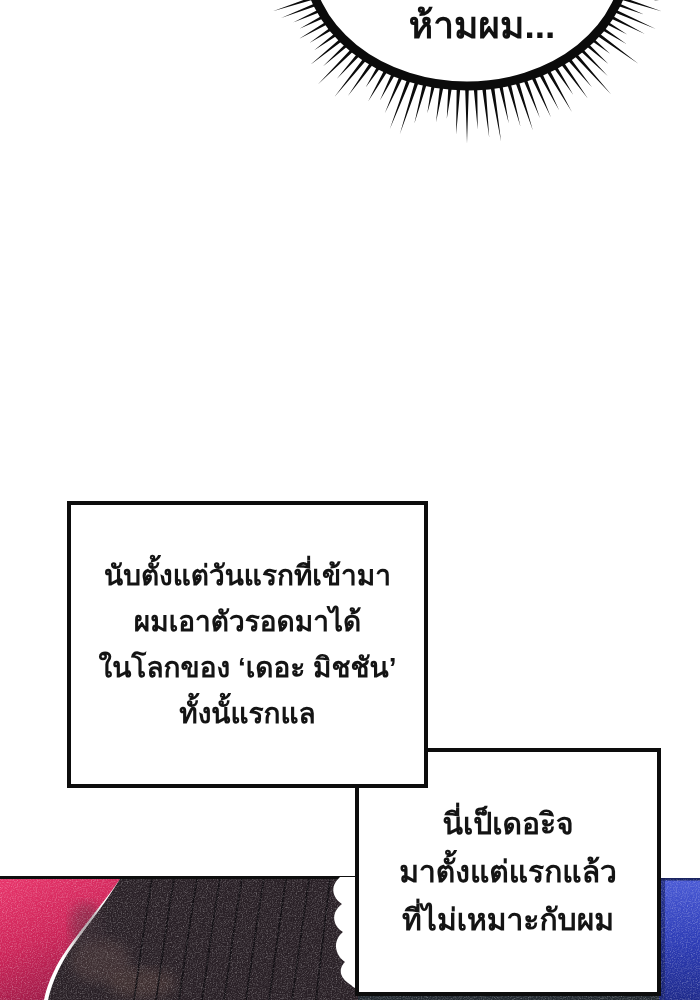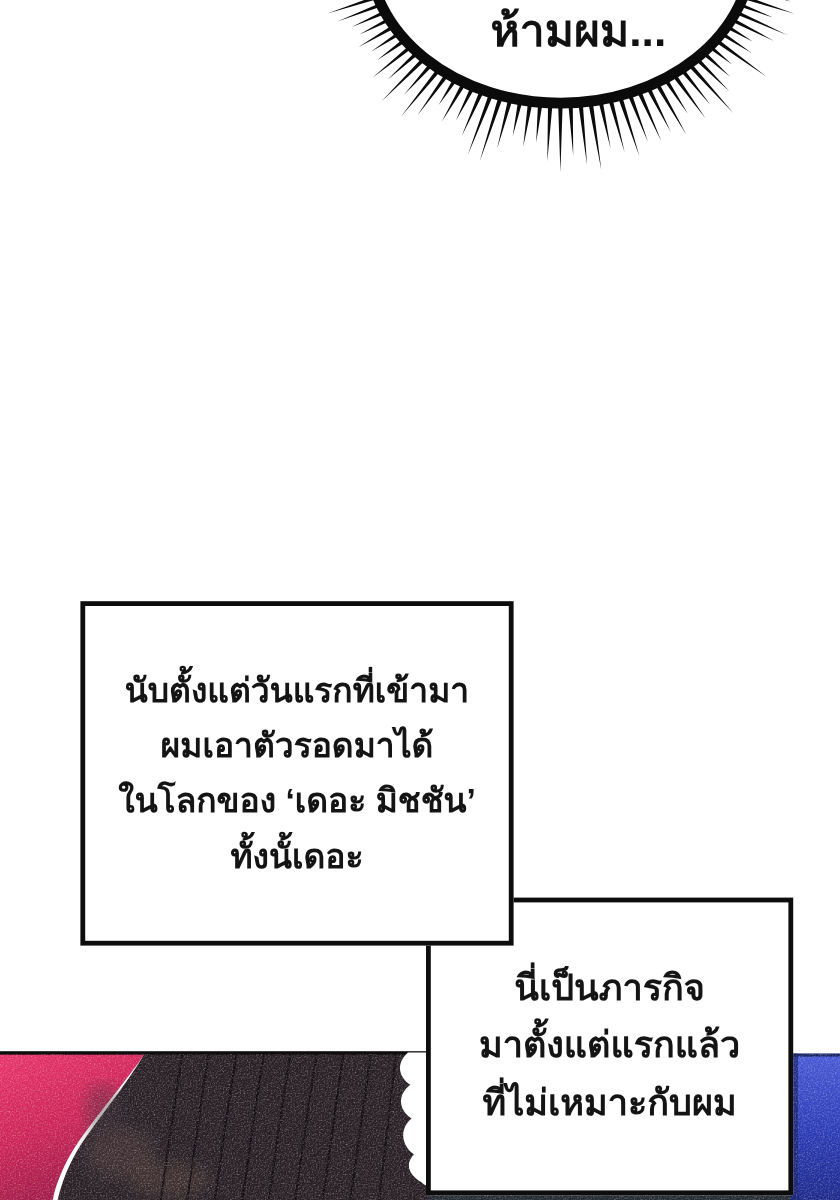--- a/index.html
+++ b/index.html
@@ -41,25 +41,25 @@
   <svg class="burst-svg" width="700" height="150" viewBox="0 0 700 150">
     <path id="burst-spikes" fill="#0b0b0b" d="M627.0,-43.5L651.0,-42.0L627.0,-40.5ZM626.9,-36.8L682.0,-32.4L626.7,-33.8ZM626.3,-30.1L651.9,-25.9L625.9,-27.1ZM625.3,-23.5L667.5,-15.3L624.7,-20.5ZM623.9,-16.9L659.4,-7.8L623.1,-13.9ZM622.0,-10.4L659.6,1.3L621.0,-7.4ZM619.8,-3.9L662.2,11.5L618.6,-1.0ZM617.1,2.4L644.0,14.5L615.7,5.3ZM613.9,8.7L655.9,29.1L612.4,11.5ZM610.4,14.7L644.9,34.1L608.7,17.5ZM606.5,20.7L627.2,34.5L604.6,23.3ZM602.2,26.4L626.4,44.1L600.1,29.0ZM597.6,32.0L638.4,63.7L595.3,34.5ZM592.5,37.4L610.1,53.8L590.1,39.7ZM587.2,42.5L608.4,63.9L584.6,44.8ZM581.5,47.4L607.7,76.1L578.8,49.6ZM575.5,52.1L611.2,94.4L572.6,54.1ZM569.2,56.5L592.1,87.6L566.2,58.4ZM562.6,60.6L588.0,98.7L559.5,62.4ZM555.7,64.5L573.2,94.7L552.5,66.2ZM548.7,68.1L571.9,112.0L545.3,69.6ZM541.3,71.3L559.1,110.3L537.9,72.7ZM533.8,74.3L551.0,117.4L530.3,75.6ZM526.1,76.9L540.0,118.3L522.5,78.0ZM518.3,79.3L532.9,130.5L514.6,80.2ZM510.3,81.2L520.5,126.8L506.6,82.0ZM502.1,82.9L508.8,123.5L498.4,83.5ZM493.9,84.2L501.1,141.7L490.1,84.7ZM485.6,85.1L489.2,137.5L481.8,85.5ZM477.3,85.7L477.7,129.5L473.5,85.9ZM468.9,86.0L467.0,143.5L465.1,86.0ZM460.5,85.9L456.1,134.4L456.7,85.7ZM452.2,85.5L446.8,118.8L448.4,85.1ZM443.9,84.7L436.0,122.2L440.1,84.2ZM435.6,83.5L427.3,113.3L431.9,82.9ZM427.4,82.0L414.3,123.7L423.7,81.2ZM419.4,80.2L399.8,134.3L415.7,79.3ZM411.5,78.0L389.8,129.1L407.9,76.9ZM403.7,75.6L384.8,113.3L400.2,74.3ZM396.1,72.7L379.9,100.5L392.7,71.3ZM388.7,69.6L368.1,101.5L385.3,68.1ZM381.5,66.2L365.6,87.4L378.3,64.5ZM374.5,62.4L347.9,96.0L371.4,60.6ZM367.8,58.4L334.4,96.9L364.8,56.5ZM361.4,54.1L336.9,78.7L358.5,52.1ZM355.2,49.6L317.8,84.6L352.5,47.4ZM349.4,44.8L323.1,66.2L346.8,42.5ZM343.9,39.7L310.4,64.7L341.5,37.4ZM338.7,34.5L314.2,50.2L336.4,32.0ZM333.9,29.0L309.4,42.9L331.8,26.4ZM329.4,23.3L298.8,39.1L327.5,20.7ZM325.3,17.5L299.5,28.8L323.6,14.7ZM321.6,11.5L293.1,22.4L320.1,8.7ZM318.3,5.3L281.1,17.9L316.9,2.4ZM315.4,-1.0L272.8,11.2L314.2,-3.9ZM313.0,-7.4L285.1,-1.5L312.0,-10.4ZM310.9,-13.9L269.5,-6.7L310.1,-16.9ZM309.3,-20.5L259.2,-14.1L308.7,-23.5ZM308.1,-27.1L260.7,-23.7L307.7,-30.1ZM307.3,-33.8L255.2,-32.6L307.1,-36.8ZM307.0,-40.5L277.2,-42.0L307.0,-43.5ZM307.1,-47.2L280.5,-50.1L307.3,-50.2ZM307.7,-53.9L256.6,-60.8L308.1,-56.9ZM308.7,-60.5L284.7,-65.9L309.3,-63.5ZM310.1,-67.1L284.1,-74.2L310.9,-70.1ZM312.0,-73.6L286.7,-82.0L313.0,-76.6ZM314.2,-80.1L272.7,-95.2L315.4,-83.0ZM316.9,-86.4L271.1,-105.7L318.3,-89.3ZM320.1,-92.7L279.9,-112.3L321.6,-95.5ZM323.6,-98.7L282.7,-121.4L325.3,-101.5ZM327.5,-104.7L289.0,-128.7L329.4,-107.3ZM331.8,-110.4L298.6,-133.9L333.9,-113.0ZM336.4,-116.0L295.4,-147.9L338.7,-118.5ZM341.5,-121.4L298.3,-158.4L343.9,-123.7ZM346.8,-126.5L309.8,-162.1L349.4,-128.8ZM352.5,-131.4L322.6,-163.8L355.2,-133.6ZM358.5,-136.1L340.4,-158.9L361.4,-138.1ZM364.8,-140.5L336.4,-178.4L367.8,-142.4ZM371.4,-144.6L355.2,-170.0L374.5,-146.4ZM378.3,-148.5L366.0,-170.7L381.5,-150.2ZM385.3,-152.1L362.5,-195.2L388.7,-153.6ZM392.7,-155.3L376.8,-190.5L396.1,-156.7ZM400.2,-158.3L379.6,-209.1L403.7,-159.6ZM407.9,-160.9L392.3,-206.8L411.5,-162.0ZM415.7,-163.3L400.6,-215.9L419.4,-164.2ZM423.7,-165.2L413.9,-209.3L427.4,-166.0ZM431.9,-166.9L425.1,-207.8L435.6,-167.5ZM440.1,-168.2L434.8,-213.7L443.9,-168.7ZM448.4,-169.1L445.8,-212.0L452.2,-169.5ZM456.7,-169.7L457.2,-196.2L460.5,-169.9ZM465.1,-170.0L467.0,-221.7L468.9,-170.0ZM473.5,-169.9L476.9,-198.6L477.3,-169.7ZM481.8,-169.5L488.1,-211.1L485.6,-169.1ZM490.1,-168.7L499.7,-216.9L493.9,-168.2ZM498.4,-167.5L510.8,-216.7L502.1,-166.9ZM506.6,-166.0L521.2,-213.5L510.3,-165.2ZM514.6,-164.2L533.6,-216.6L518.3,-163.3ZM522.5,-162.0L543.3,-211.0L526.1,-160.9ZM530.3,-159.6L554.9,-210.2L533.8,-158.3ZM537.9,-156.7L558.4,-192.9L541.3,-155.3ZM545.3,-153.6L571.5,-195.3L548.7,-152.1ZM552.5,-150.2L568.5,-171.4L555.7,-148.5ZM559.5,-146.4L593.6,-190.3L562.6,-144.6ZM566.2,-142.4L600.6,-182.2L569.2,-140.5ZM572.6,-138.1L601.4,-167.5L575.5,-136.1ZM578.8,-133.6L618.6,-171.0L581.5,-131.4ZM584.6,-128.8L612.4,-151.5L587.2,-126.5ZM590.1,-123.7L625.1,-149.9L592.5,-121.4ZM595.3,-118.5L635.6,-145.7L597.6,-116.0ZM600.1,-113.0L648.3,-142.3L602.2,-110.4ZM604.6,-107.3L632.5,-121.5L606.5,-104.7ZM608.7,-101.5L650.4,-120.9L610.4,-98.7ZM612.4,-95.5L664.7,-117.0L613.9,-92.7ZM615.7,-89.3L669.5,-108.3L617.1,-86.4ZM618.6,-83.0L658.2,-94.2L619.8,-80.1ZM621.0,-76.6L662.6,-86.1L622.0,-73.6ZM623.1,-70.1L664.7,-77.4L623.9,-67.1ZM624.7,-63.5L651.5,-66.2L625.3,-60.5ZM625.9,-56.9L670.2,-60.0L626.3,-53.9ZM626.7,-50.2L684.5,-51.7L626.9,-47.2Z"></path>
     <ellipse cx="467" cy="-42" rx="160" ry="128" fill="#ffffff" stroke="#0b0b0b" stroke-width="9"></ellipse>
     <text x="482" y="38" text-anchor="middle">ห้ามผม...</text>
   </svg>
 
   <div class="nbox nbox-1">
     <div class="nline">นับตั้งแต่วันแรกที่เข้ามา</div>
     <div class="nline">ผมเอาตัวรอดมาได้</div>
     <div class="nline">ในโลกของ ‘เดอะ มิชชัน’</div>
-    <div class="nline">ทั้งนั้เดอะ</div>
+    <div class="nline">ทั้งนั้แรกแล</div>
   </div>
 
   <div class="nbox nbox-2">
-    <div class="nline">นี่เป็นภารกิจ</div>
+    <div class="nline">นี่เป็เดอะิจ</div>
     <div class="nline">มาตั้งแต่แรกแล้ว</div>
     <div class="nline">ที่ไม่เหมาะกับผม</div>
   </div>
 
   <svg class="art-svg" width="700" height="125" viewBox="0 0 700 125">
     <defs>
       <linearGradient id="redG" x1="0" y1="0" x2="0.4" y2="1">
         <stop offset="0" stop-color="#e8356b"></stop>
         <stop offset="0.55" stop-color="#cc2458"></stop>
         <stop offset="1" stop-color="#9e1b48"></stop>

